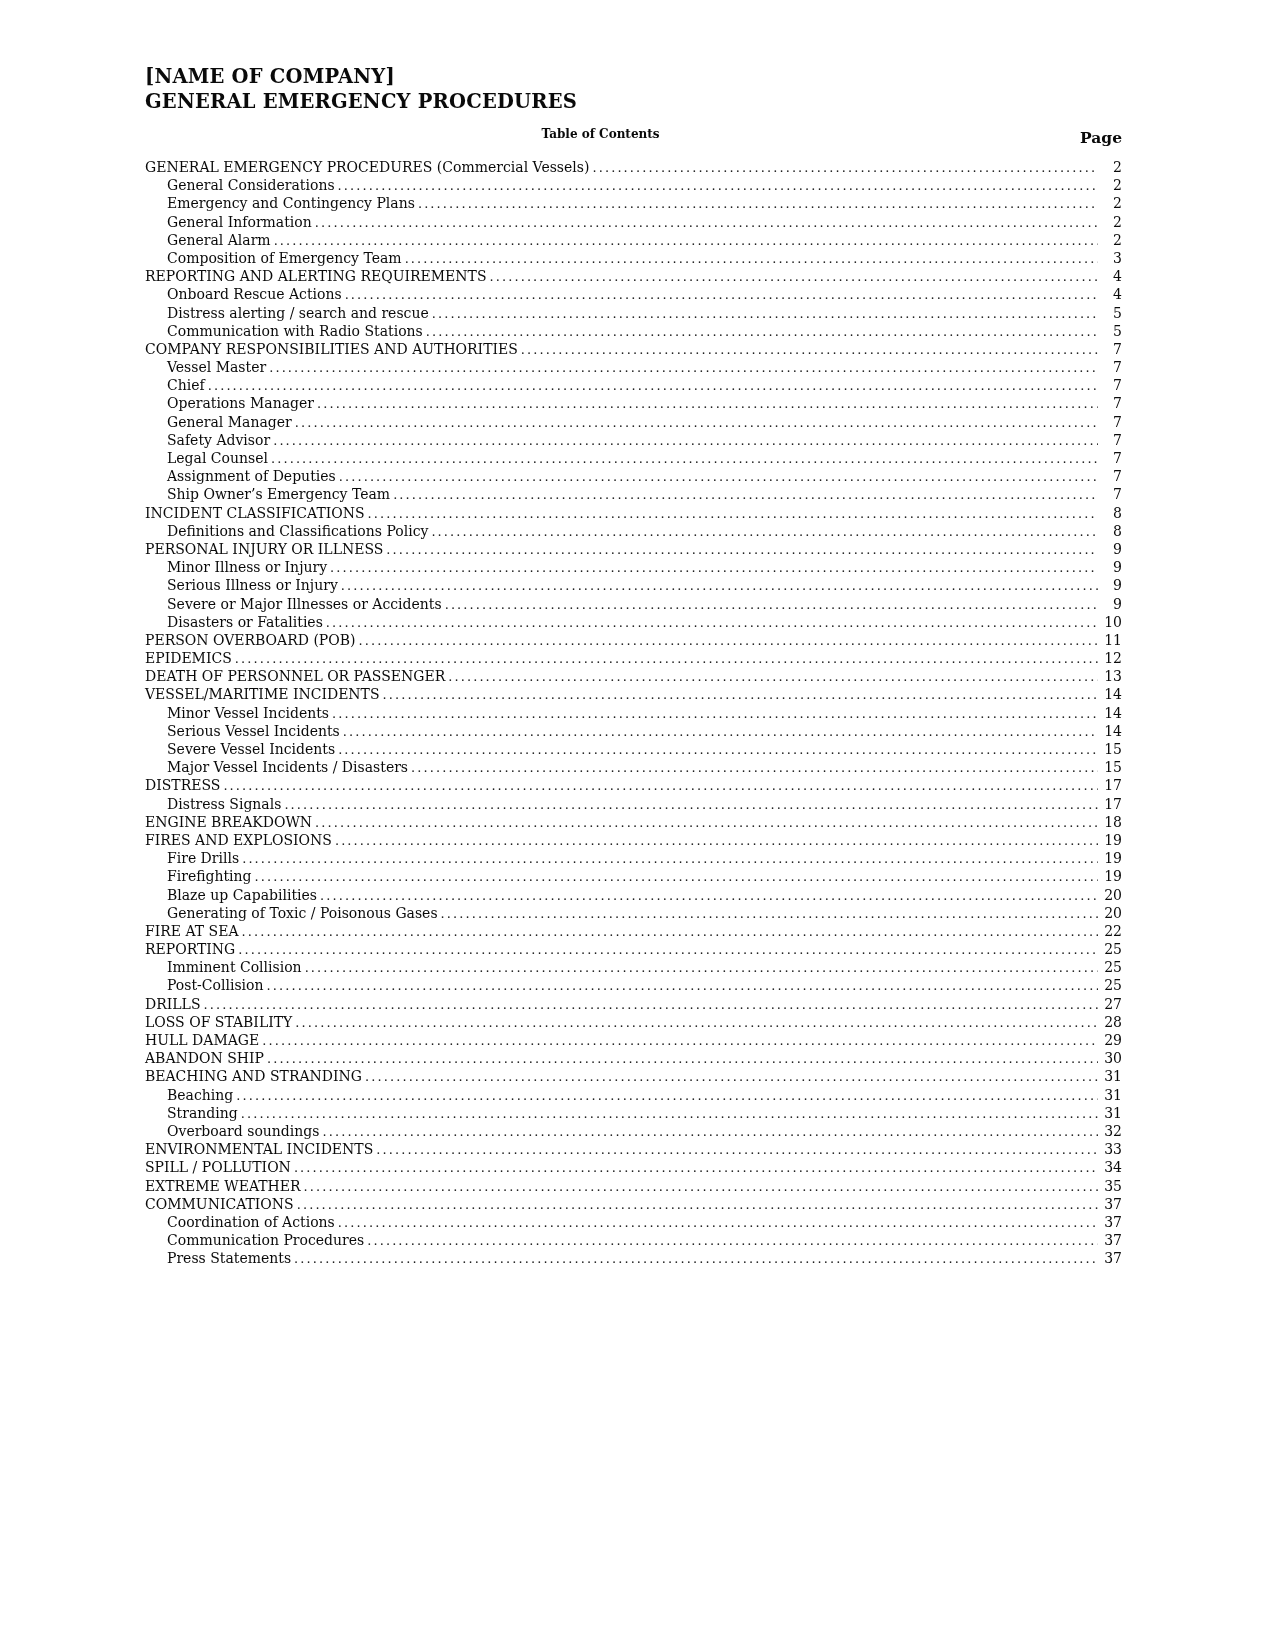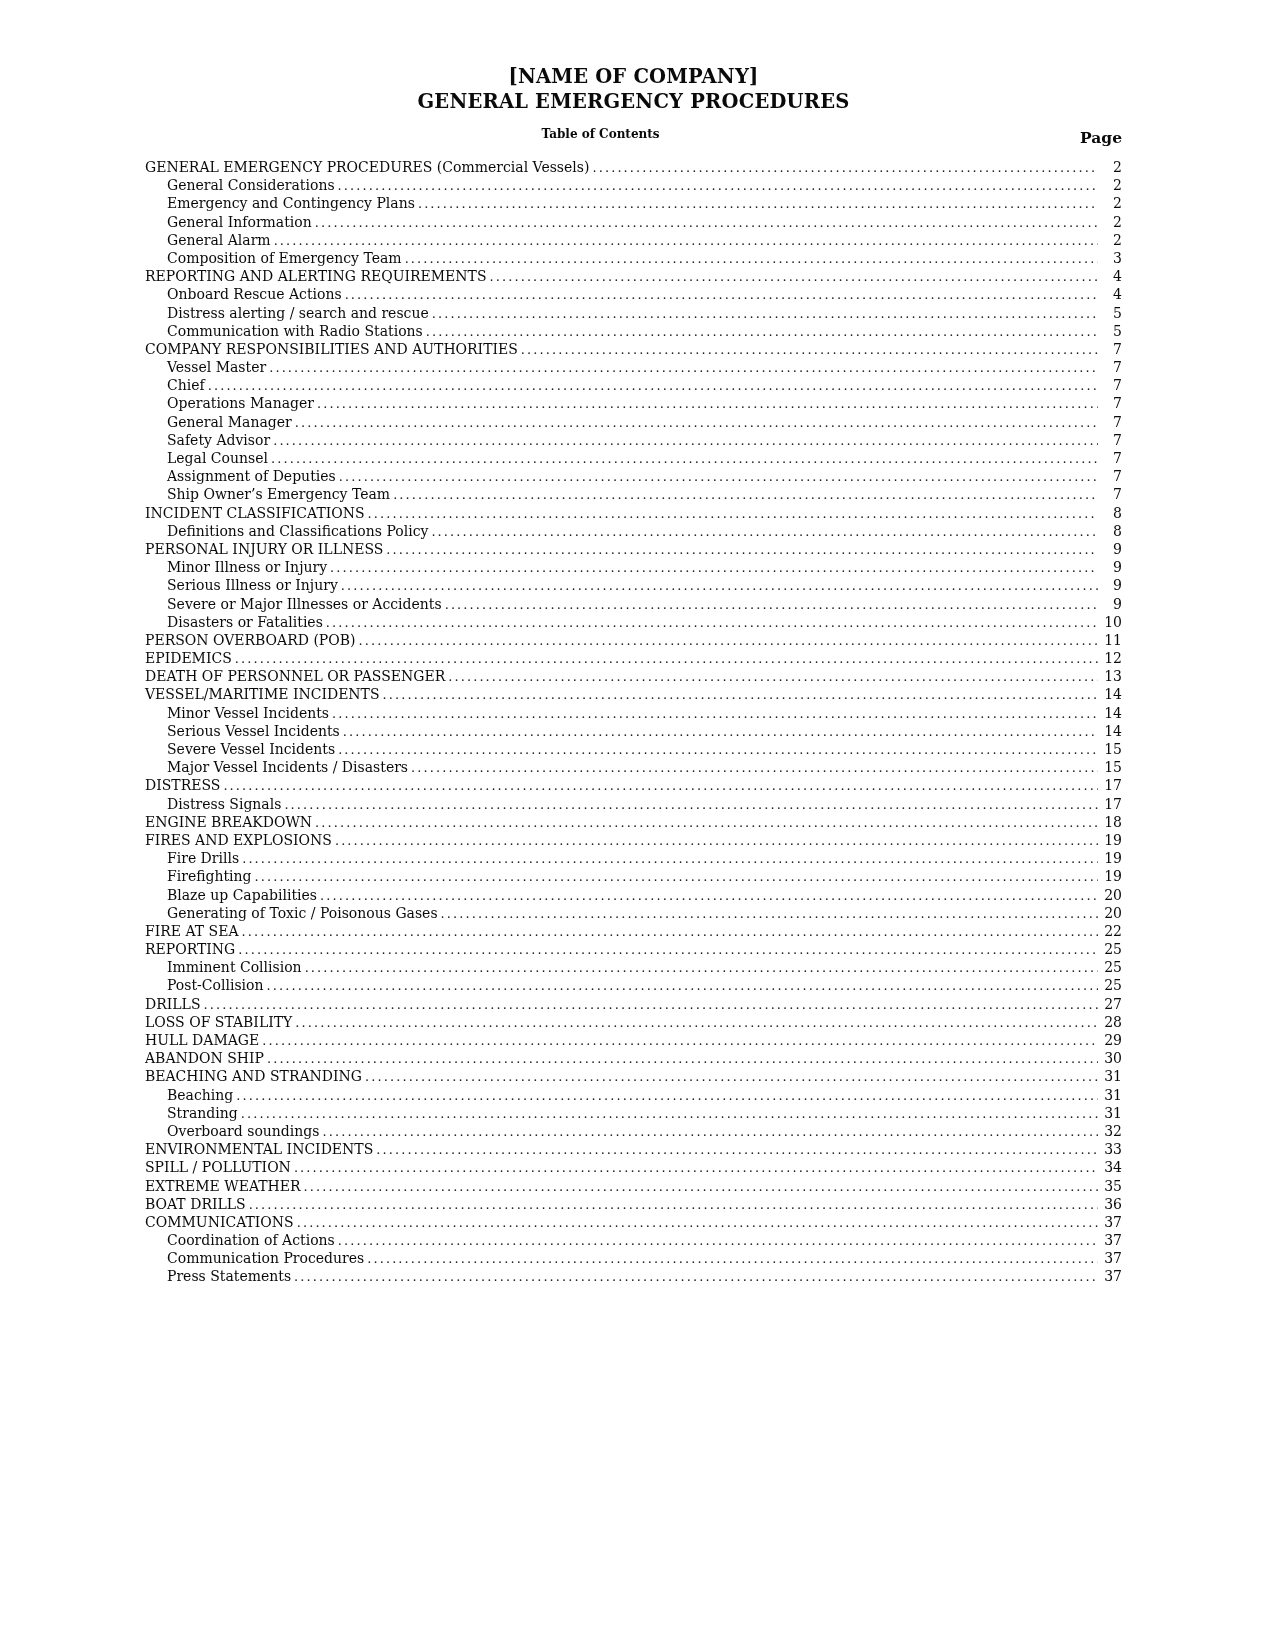--- a/index.html
+++ b/index.html
@@ -18,21 +18,21 @@
   .page {
     position: absolute;
     top: 0; left: 0;
     width: 1275px;
     height: 1650px;
     box-sizing: border-box;
     padding: 64px 153px 0 145px;
   }
   
   .title-block {
-    text-align: center;
+    text-align: left;
     font-weight: bold;
     font-size: 19.5px;
     line-height: 25px;
     letter-spacing: 0.2px;
   }
   
   .effective-line {
     margin-top: 28px;
     font-weight: bold;
     font-size: 14.5px;
@@ -387,25 +387,20 @@
     <span class="toc-label">SPILL / POLLUTION</span>
     <span class="toc-leader"></span>
     <span class="toc-page">34</span>
   </div>
       <div class="toc-row lvl0">
     <span class="toc-label">EXTREME WEATHER</span>
     <span class="toc-leader"></span>
     <span class="toc-page">35</span>
   </div>
       <div class="toc-row lvl0">
-    <span class="toc-label">BOAT DRILLS</span>
-    <span class="toc-leader"></span>
-    <span class="toc-page">36</span>
-  </div>
-      <div class="toc-row lvl0">
     <span class="toc-label">COMMUNICATIONS</span>
     <span class="toc-leader"></span>
     <span class="toc-page">37</span>
   </div>
       <div class="toc-row lvl1">
     <span class="toc-label">Coordination of Actions</span>
     <span class="toc-leader"></span>
     <span class="toc-page">37</span>
   </div>
       <div class="toc-row lvl1">

